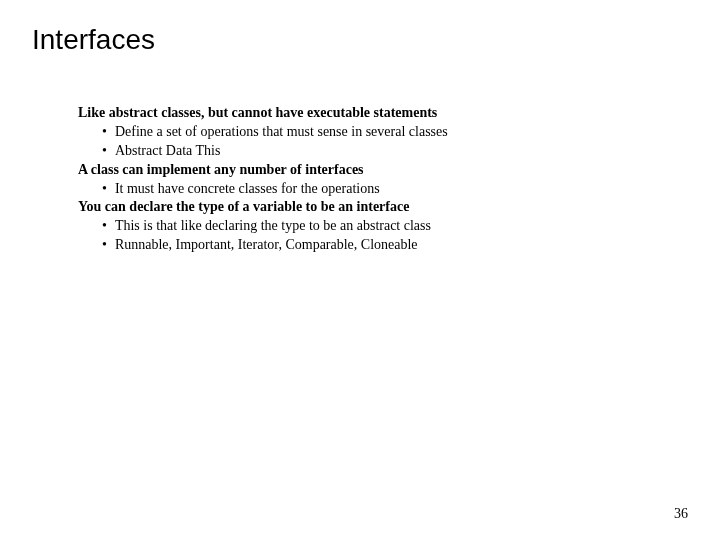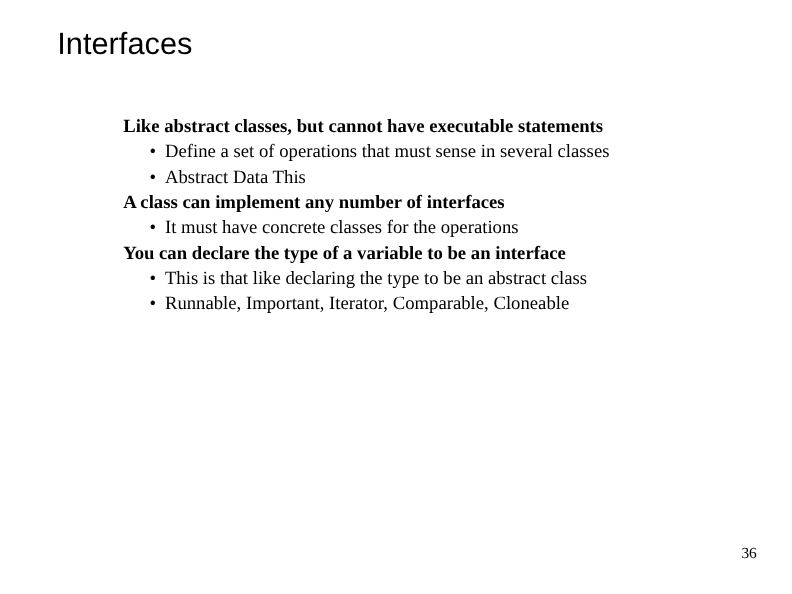--- a/index.html
+++ b/index.html
@@ -1,25 +1,25 @@
 <!DOCTYPE html>
 <html><head>
   <meta charset="utf-8">
   <style>
     * { margin: 0; padding: 0; box-sizing: border-box; }
     html, body { width: 720px; height: 540px; background: #fff; font-family: "Times New Roman", Times, serif; color: #000; }
-    .slide { width: 720px; height: 540px; position: relative; padding: 24px 36px 0 52px; }
+    .slide { width: 720px; height: 540px; position: relative; padding: 24px 36px 0 32px; }
     .title { font-family: Arial, Helvetica, sans-serif; font-size: 28px; font-weight: 400; margin-bottom: 48px; }
-    .body { margin-left: 60px; margin-right: 20px; font-size: 17px; line-height: 1.35; }
+    .body { margin-left: 46px; margin-right: 20px; font-size: 14px; line-height: 1.35; }
     .lead { font-weight: 700; }
     .bullet-row { display: flex; align-items: flex-start; }
     .bullet-row.level1 { margin-left: 24px; }
     .bullet-dot { margin-right: 8px; }
     .bullet-text { flex: 1; }
-    .page-number { position: absolute; bottom: 28px; right: 32px; font-size: 14px; }
+    .page-number { position: absolute; bottom: 18px; right: 32px; font-size: 14px; }
   </style>
 </head>
 <body>
 
 <div class="slide">
   <div class="title">Interfaces</div>
 
   <div class="body">
 
     <div class="lead">Like abstract classes, but cannot have executable statements</div>

